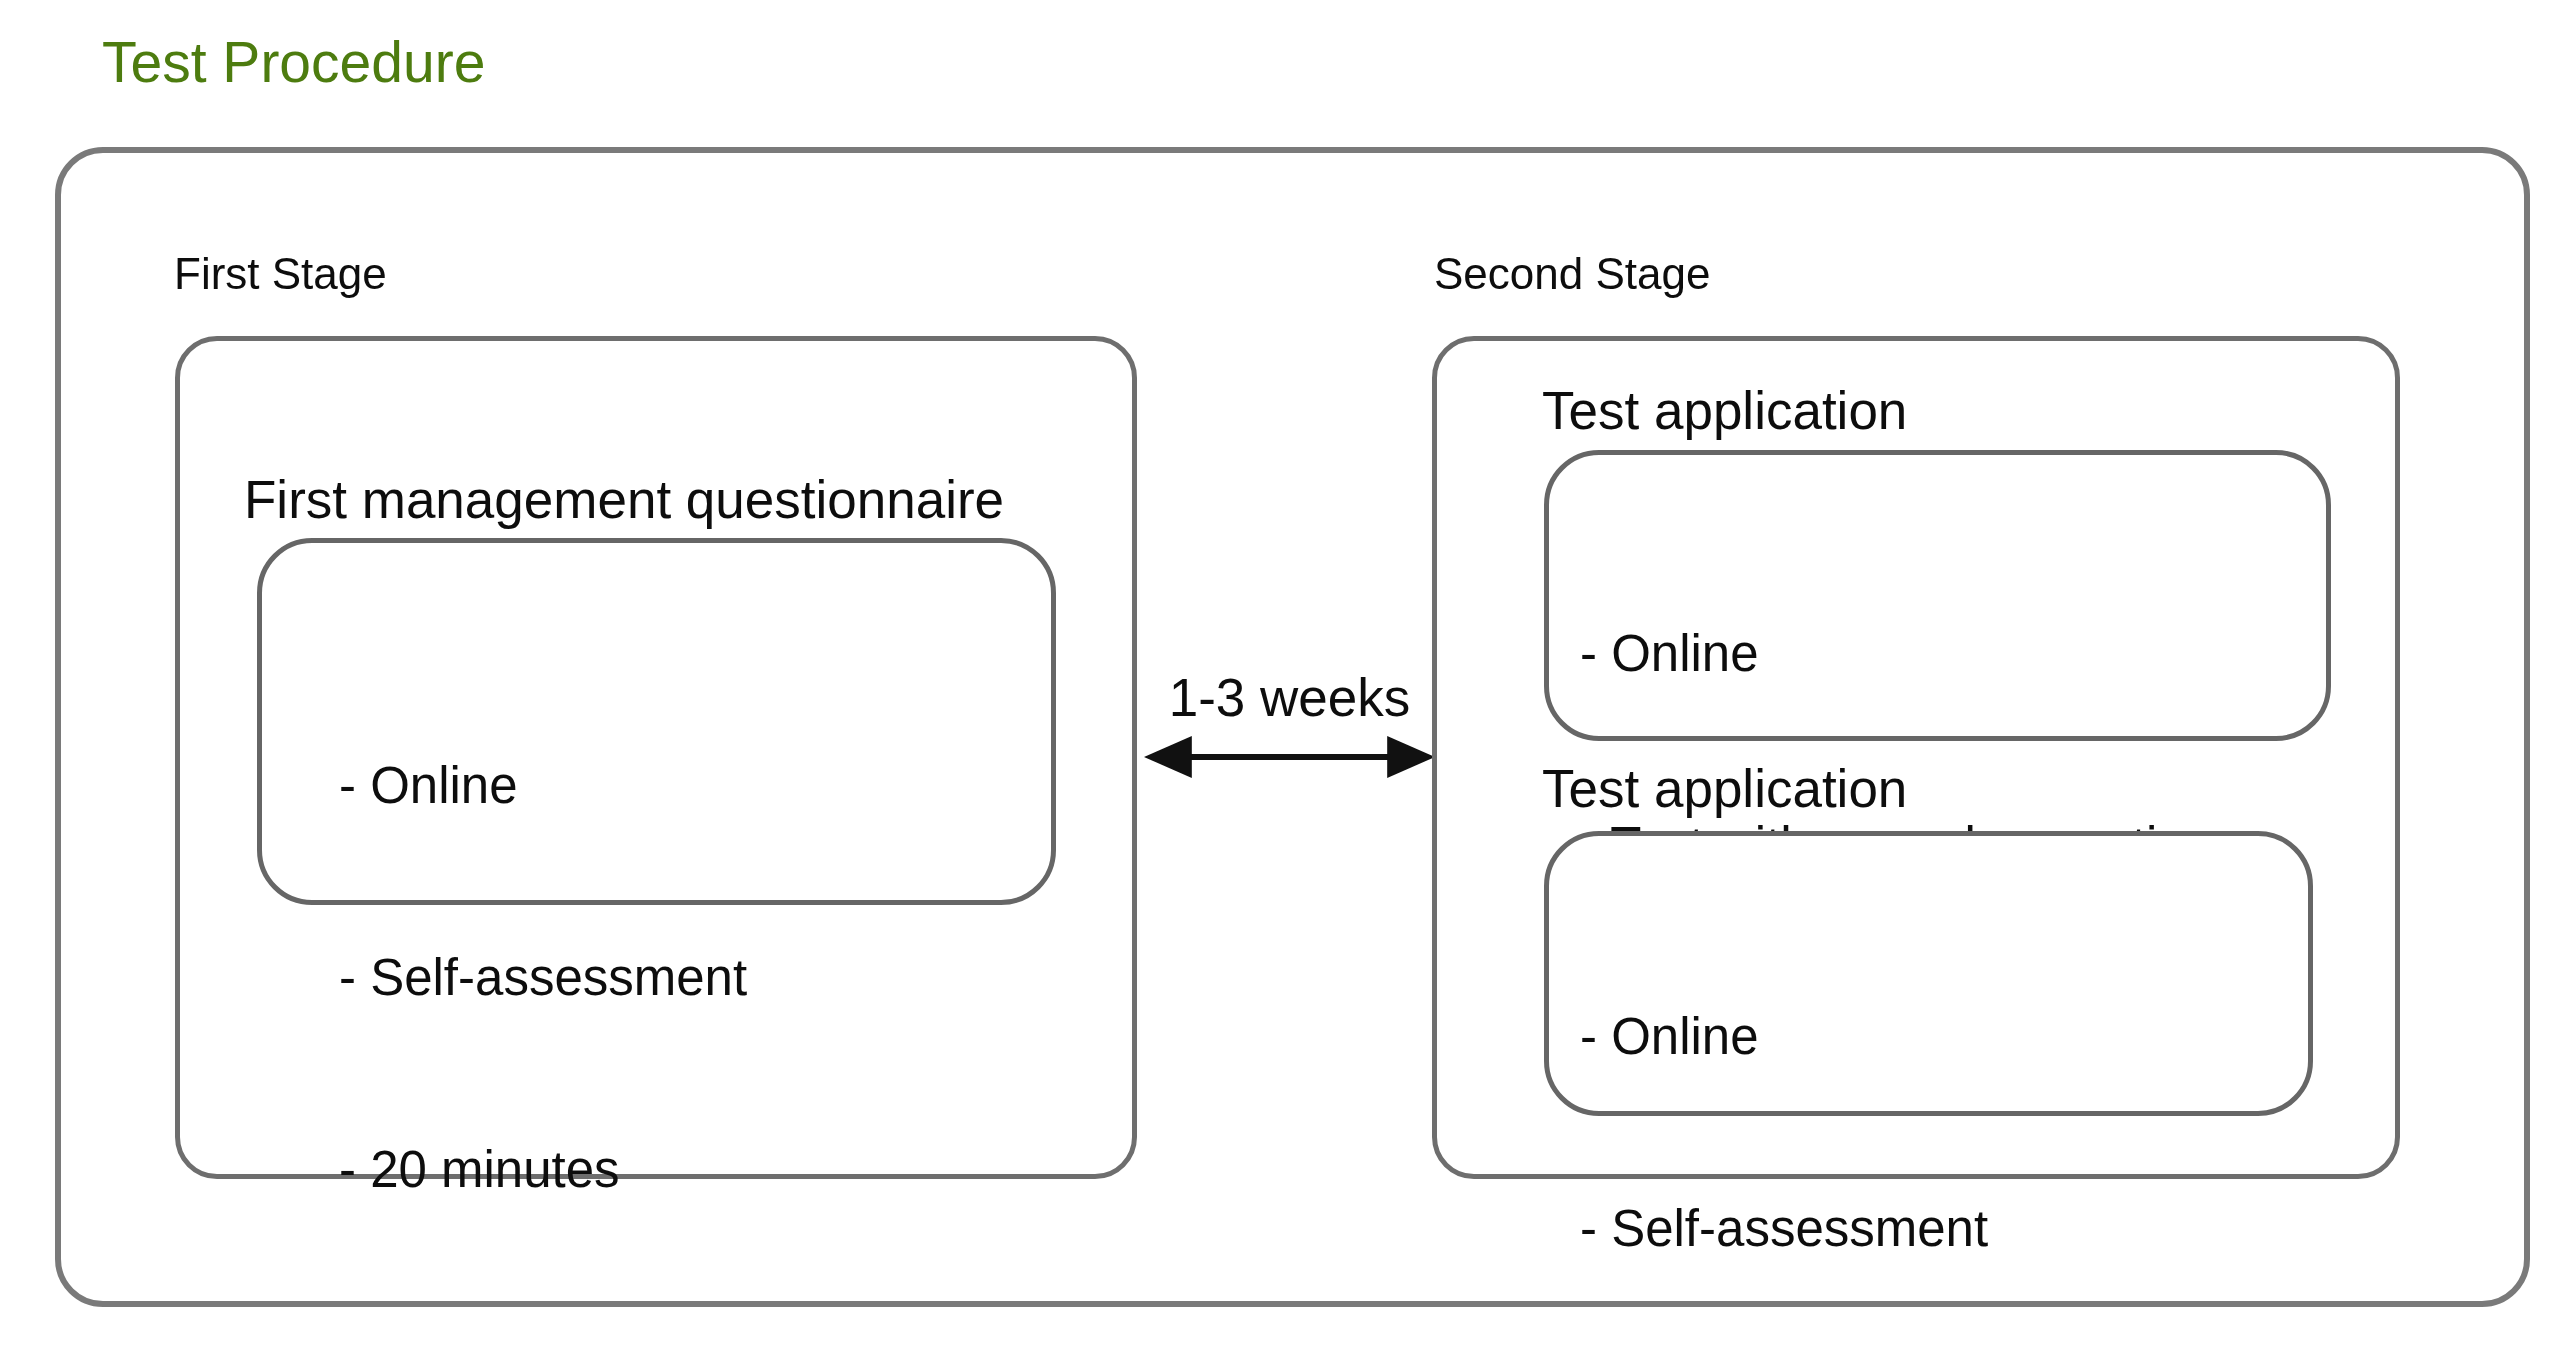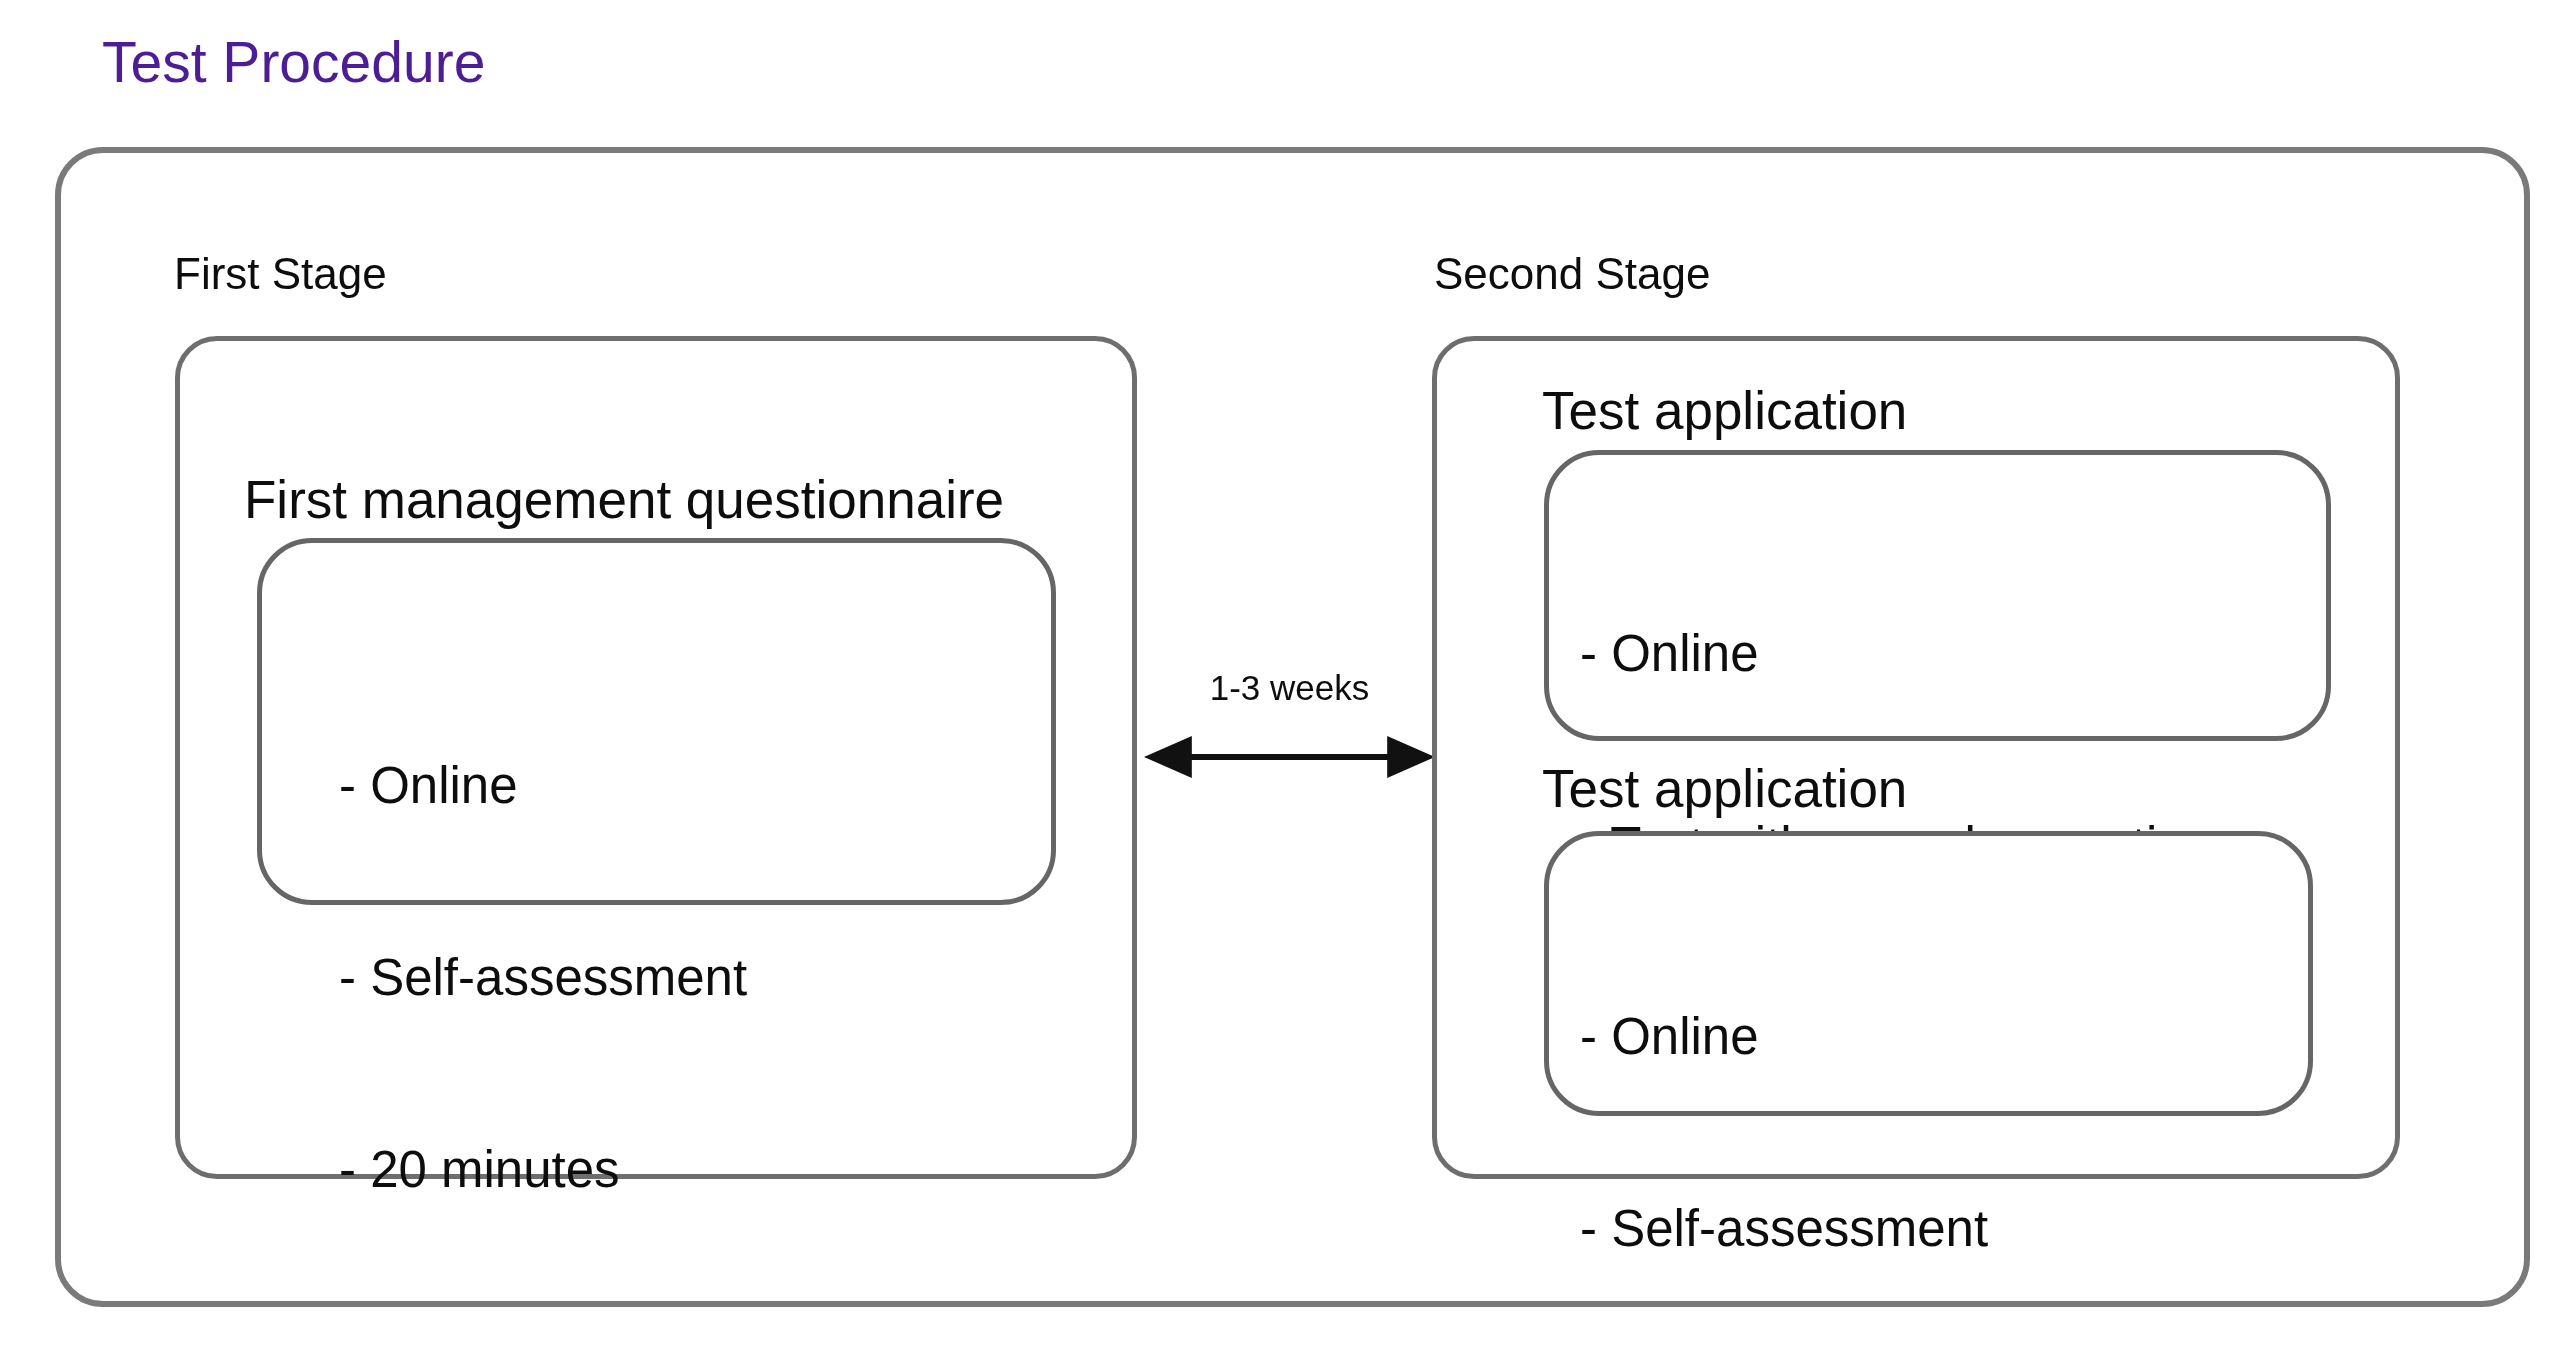--- a/index.html
+++ b/index.html
@@ -22,42 +22,42 @@
     background: #ffffff;
     border: 6px solid #6e6e6e;
     box-sizing: border-box;
   }
   .outer-box   { border-radius: 48px; border-color: #7a7a7a; }
   .stage-box   { border-radius: 42px; border-width: 5px; }
   .detail-box  { border-radius: 55px; border-width: 5px; border-color: #666666; }
   .diagram-title {
     font-size: 57px;
     line-height: 1.15;
-    color: #4c1d95;
+    color: #4d7c0f;
     white-space: nowrap;
   }
   .stage-label {
     font-size: 44px;
     line-height: 1.15;
     white-space: nowrap;
   }
   .group-label {
     font-size: 53px;
     line-height: 1.15;
     white-space: nowrap;
     text-align: center;
   }
   .item-list {
     font-size: 51px;
     line-height: 64px;
     white-space: pre-wrap;
   }
   .item-list .item { white-space: pre; }
   .weeks-label {
-    font-size: 35px;
+    font-size: 53px;
     line-height: 1.1;
     text-align: center;
     white-space: nowrap;
   }
 </style>
 </head>
 <body>
 
 <div class="canvas">
 

